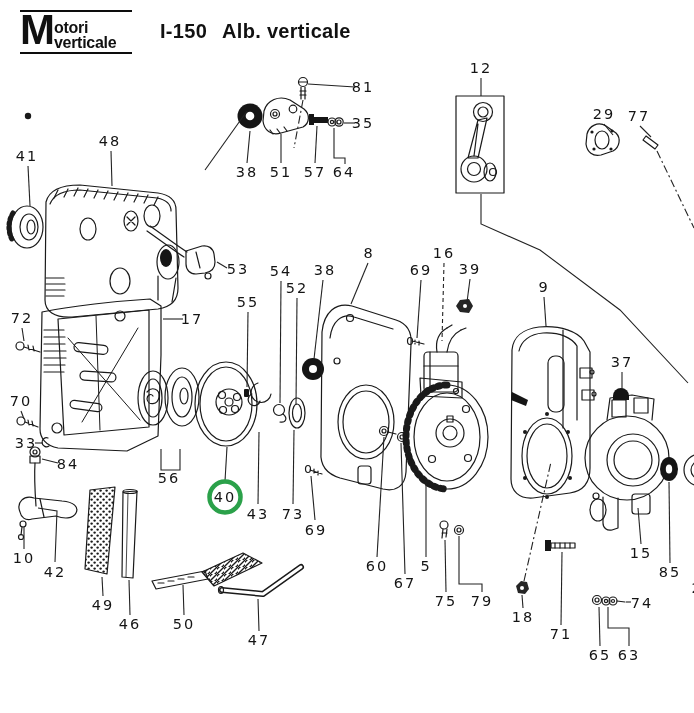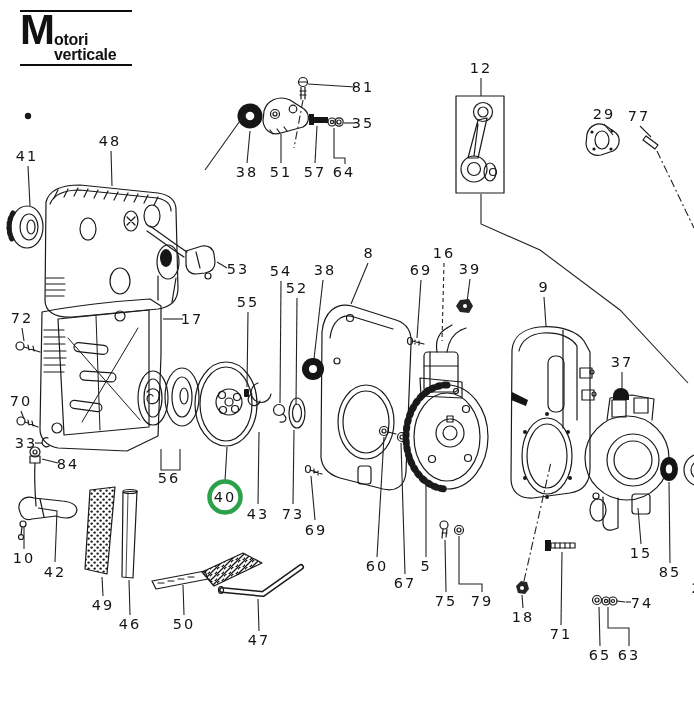--- a/index.html
+++ b/index.html
@@ -4,41 +4,45 @@
 <style>
   html,body{margin:0;padding:0;background:#fff}
   .page{position:relative;width:694px;height:713px;background:#fff;overflow:hidden;
         font-family:"Liberation Sans",sans-serif;color:#111}
   .hdr{position:absolute;top:8px;left:20px;display:flex;align-items:flex-start;gap:28px;z-index:2}
   .logo{width:112px}
   .rule{height:2px;background:#0d0d0d;margin:2px 0}
   .logo-row{display:flex;align-items:flex-start}
   .logo-m{font-size:42px;font-weight:900;line-height:31px;letter-spacing:-2px}
   .logo-words{display:flex;flex-direction:column;font-weight:800;font-size:16px;
-              line-height:15px;letter-spacing:-.3px;margin-left:1px;margin-top:18px}
+              line-height:15px;letter-spacing:-.3px;margin-left:1px;margin-top:6px}
   .title{font-size:20px;font-weight:700;margin-top:12px;display:flex;gap:15px;letter-spacing:.3px}
   svg.diagram{position:absolute;left:0;top:0;z-index:1}
   #labels text{font-family:"DejaVu Sans",sans-serif;font-size:14.5px;letter-spacing:2px;fill:#141414}
 </style>
 </head>
 <body>
 
 <div class="page">
 
   <div class="hdr">
     <div class="logo">
       <div class="rule"></div>
       <div class="logo-row">
         <span class="logo-m">M</span>
         <span class="logo-words">
           <span>otori</span>
           <span>verticale</span>
         </span>
       </div>
       <div class="rule"></div>
+    </div>
+    <div class="title">
+      <span>I-150</span>
+      <span>Alb. verticale</span>
     </div>
   </div>
 
   <svg class="diagram" width="694" height="713" viewBox="0 0 694 713">
     <defs>
       <pattern id="dots" width="6" height="6" patternUnits="userSpaceOnUse">
         <circle cx="1.6" cy="1.6" r="1.2" fill="#1a1a1a"></circle>
         <circle cx="4.6" cy="4.6" r="1.2" fill="#1a1a1a"></circle>
       </pattern>
       <pattern id="mesh" width="7" height="7" patternUnits="userSpaceOnUse">

